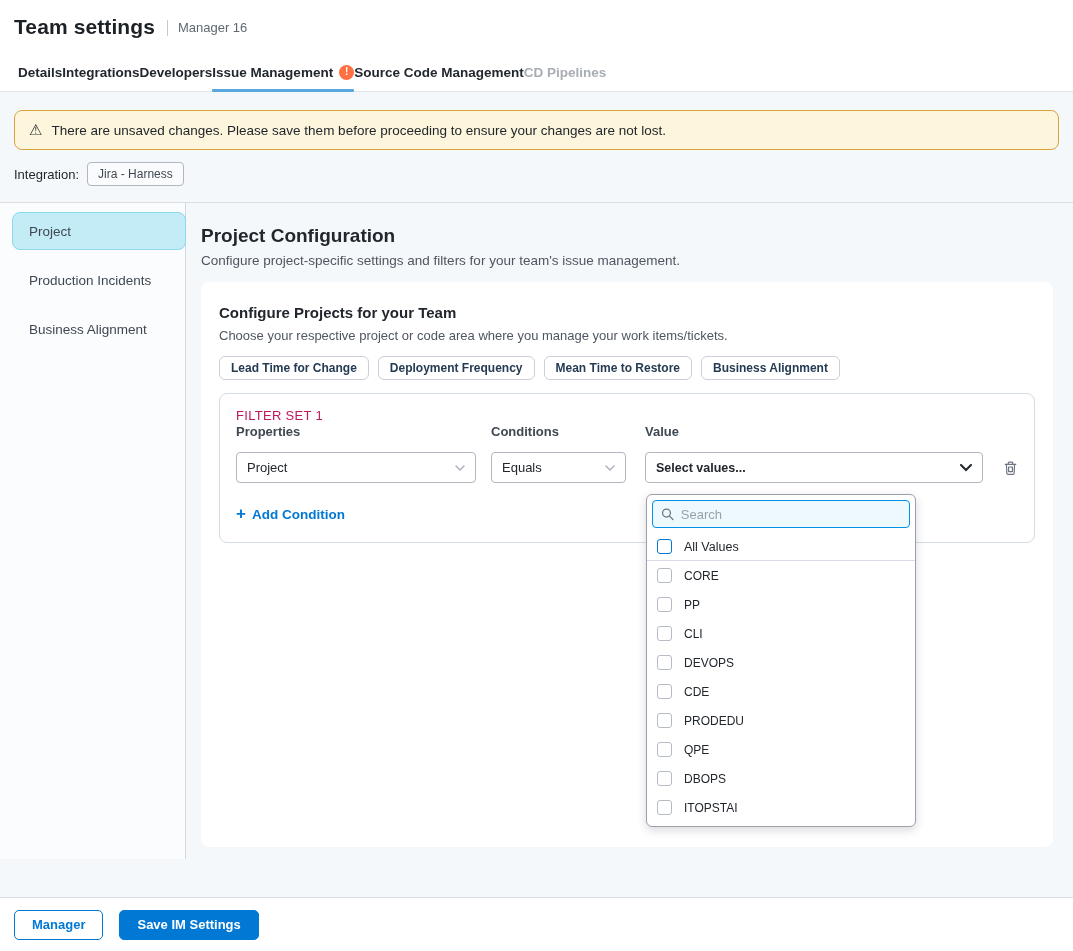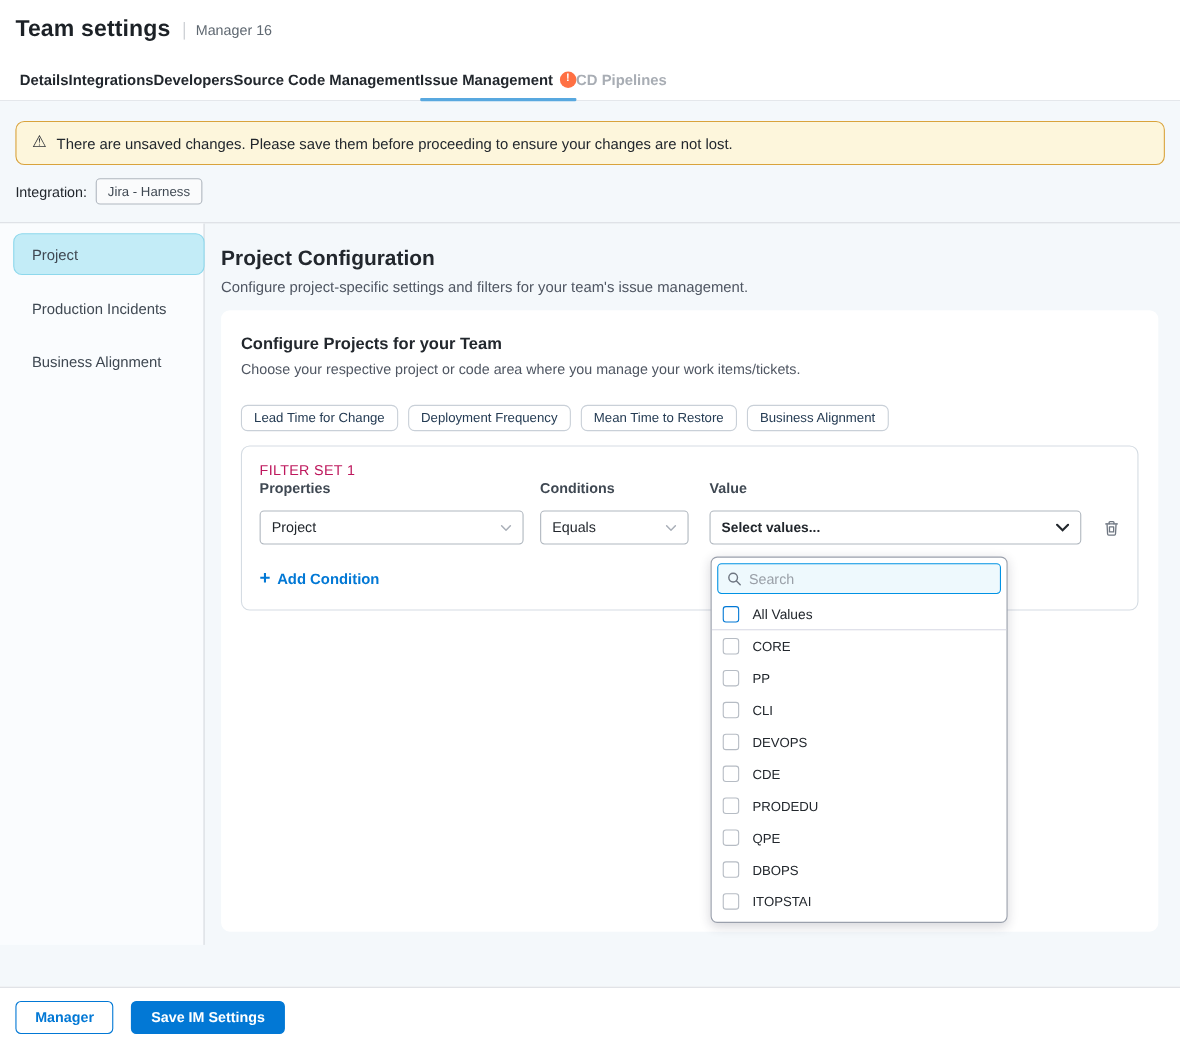--- a/index.html
+++ b/index.html
@@ -42,21 +42,21 @@
 
   
   .content { flex:1; padding:22px 20px 0 15px; overflow:hidden; }
   .content h2 { font-size:19px; font-weight:700; color:#22272d; }
   .section-sub { font-size:13.5px; color:#4f5662; margin-top:6px; }
 
   .card { margin-top:14px; background:#fff; border-radius:8px; padding:22px 18px 18px; height:565px; position:relative; }
   .card h3 { font-size:15px; font-weight:700; color:#22272d; }
   .card-sub { font-size:13px; color:#4f5662; margin-top:7px; }
 
-  .chips { display:flex; gap:9px; margin-top:25px; }
+  .chips { display:flex; gap:9px; margin-top:13px;font-weight:bold; }
   .chip { border:1px solid #c9d0d8; border-radius:6px; padding:4px 11px; font-size:12px; color:#243b53; background:#fff; cursor:pointer; white-space:nowrap; }
 
   .filter-card { margin-top:13px; border:1px solid #d5dce3; border-radius:8px; padding:14px 16px 20px; }
   .fs-title { font-size:13px; font-weight:400; color:#be185d; letter-spacing:.3px; }
   .fs-labels { display:flex; margin-top:1px; font-size:13px; font-weight:600; color:#3f4852; }
   .w-props { width:240px; margin-right:15px; }
   .w-cond  { width:135px; margin-right:19px; }
   .w-val   { width:338px; }
   .fs-row { display:flex; align-items:center; margin-top:13px; }
   .select { height:31px; border:1px solid #b0b7bf; border-radius:4px; background:#fff; display:flex; align-items:center; justify-content:space-between; padding:0 10px; font-size:13px; color:#22272d; cursor:pointer; }
@@ -90,25 +90,25 @@
   <header class="hdr">
     <h1>Team settings</h1>
     <span class="vbar"></span>
     <span class="sub">Manager 16</span>
   </header>
 
   <nav class="tabs">
     <div class="tab">Details</div>
     <div class="tab">Integrations</div>
     <div class="tab">Developers</div>
-    <div class="tab">Source Code Management</div>
     <div class="tab active">
       <span>Issue Management</span>
       <span class="badge">!</span>
     </div>
+    <div class="tab">Source Code Management</div>
     <div class="tab disabled">CD Pipelines</div>
   </nav>
 
   <div class="mid">
 
     <div class="banner">
       <span class="warn-icon">⚠</span>
       <span>There are unsaved changes. Please save them before proceeding to ensure your changes are not lost.</span>
     </div>
 

